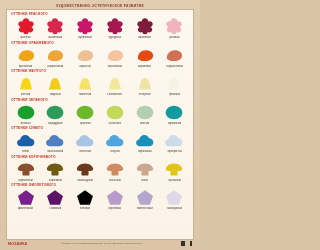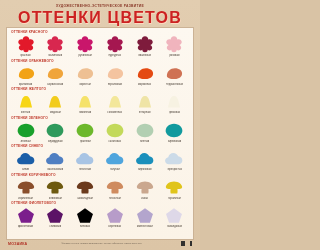--- a/index.html
+++ b/index.html
@@ -114,21 +114,20 @@
     width:16px; height:5px;
     background:repeating-linear-gradient(90deg,#31302e 0 0.4px,transparent 0.4px 0.9px);
   }
 </style>
 </head>
 <body>
 
 <div id="poster">
 
   <div class="subtitle">ХУДОЖЕСТВЕННО-ЭСТЕТИЧЕСКОЕ РАЗВИТИЕ</div>
-  <div class="title">ОТТЕНКИ ЦВЕТОВ</div>
 
   <div id="board">
       <div class="row">
         <div class="row-title">ОТТЕНКИ КРАСНОГО</div>
         <div class="swatches">
           <div class="cell">
             <div class="shape-wrap">
               <svg viewBox="0 0 24 20" xmlns="http://www.w3.org/2000/svg">
                 <path d="M12 1.4 C14 1.4 15.6 3 15.4 4.8 C17.2 3.9 19.4 4.7 20 6.5 C20.6 8.3 19.3 10 17.6 10.4 C19.3 11.1 20.1 13.1 19.2 14.7 C18.3 16.3 16.2 16.7 14.8 15.6 C14.9 17.5 13.5 18.2 12 18.2 C10.5 18.2 9.1 17.5 9.2 15.6 C7.8 16.7 5.7 16.3 4.8 14.7 C3.9 13.1 4.7 11.1 6.4 10.4 C4.7 10 3.4 8.3 4 6.5 C4.6 4.7 6.8 3.9 8.6 4.8 C8.4 3 10 1.4 12 1.4 Z" fill="#e2192a"></path>
               </svg>

